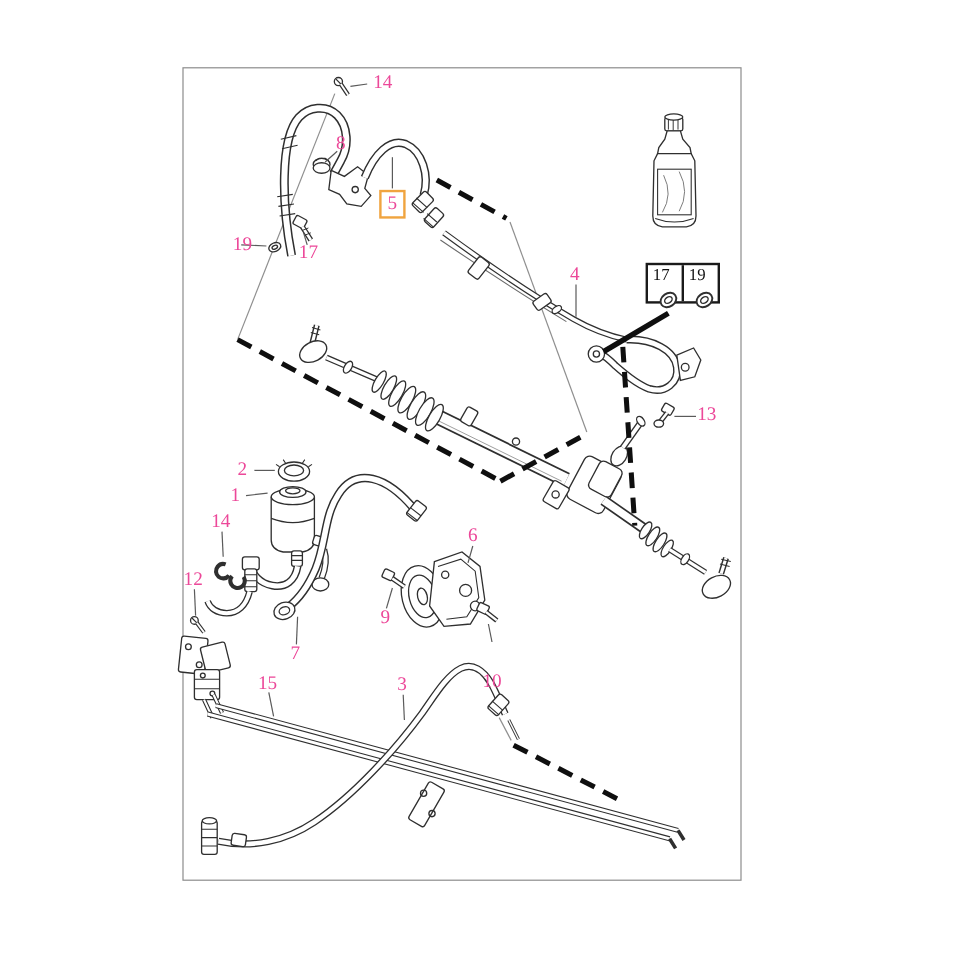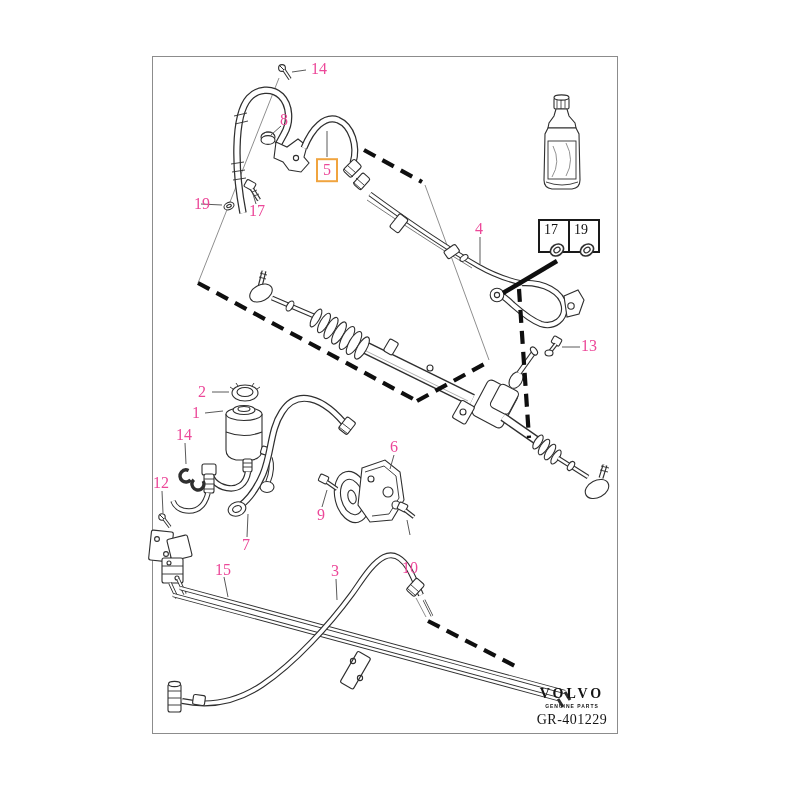--- a/index.html
+++ b/index.html
@@ -326,19 +326,14 @@
       <div class="callout" style="left: 410px; top: 544px; margin-top: 24px;">10</div>
       <div class="callout" style="left: 223px; top: 570px;">15</div>
       <div class="callout" style="left: 161px; top: 483px;">12</div>
       <div class="callout" style="left: 589px; top: 346px; font-family: Liberation Serif, serif;">13</div>
       <div class="callout" style="left: 319px; top: 69px;">14</div>
       <div class="callout" style="left: 257px; top: 211px;">17</div>
       <div class="callout" style="left: 184px; top: 435px;">14</div>
       <div class="callout" style="left: 202px; top: 204px;">19</div>
     </div>
 
-  <div id="brand">
-    <div class="volvo">VOLVO</div>
-    <div class="tag">GENUINE PARTS</div>
-    <div class="code">GR-401229</div>
-  </div>
 
 </div>
 
 </body></html>

